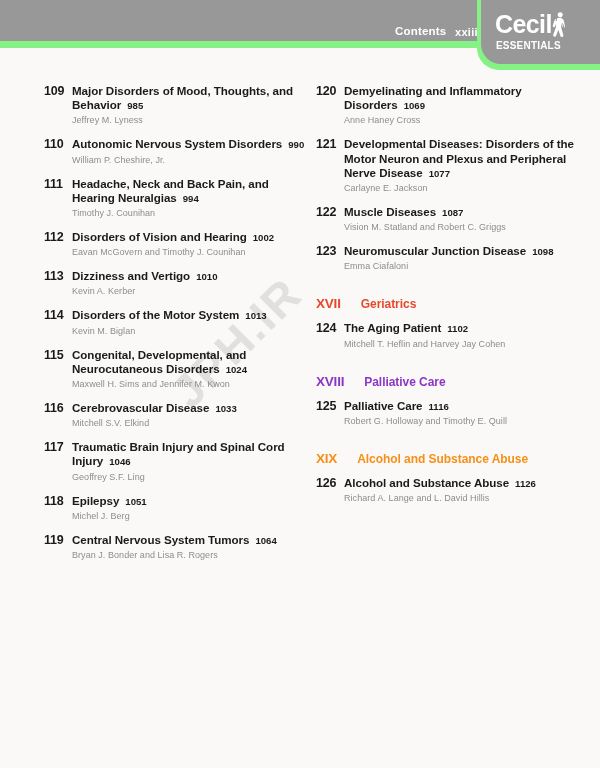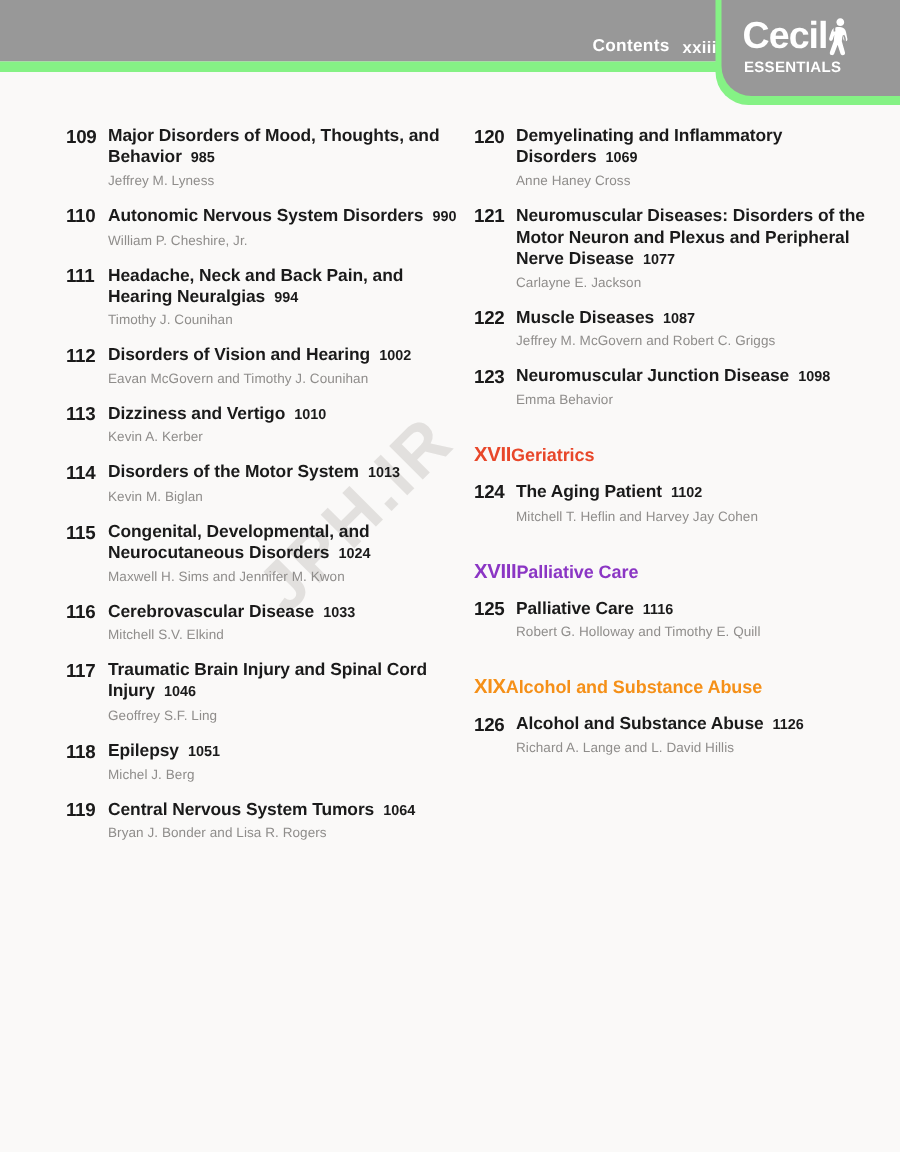--- a/index.html
+++ b/index.html
@@ -193,21 +193,21 @@
     font-size: 13.5px;
     font-weight: bold;
     letter-spacing: -0.2px;
     vertical-align: baseline;
     text-align: center;
   }
   .section-name {
     display: inline-block;
     font-size: 12px;
     font-weight: bold;
-    padding-left: 0;
+    padding-left: 20px;
     letter-spacing: -0.05px;
     vertical-align: baseline;
   }
 </style>
 </head>
 <body>
 
 <div class="header">
   <div class="header-gray-band"></div>
   <div class="header-green-stripe"></div>
@@ -292,32 +292,32 @@
       </div>
     </div>
   <div class="col col-right" id="col-right">
       <div class="entry">
         <div class="entry-num">120</div>
         <div class="entry-title"><span>Demyelinating and Inflammatory Disorders</span><span class="entry-page">1069</span></div>
         <div class="entry-authors">Anne Haney Cross</div>
       </div>
       <div class="entry">
         <div class="entry-num">121</div>
-        <div class="entry-title"><span>Neuromuscular Diseases: Disorders of the Motor Neuron and Plexus and Peripheral Nerve Disease</span><span class="entry-page">1077</span></div>
+        <div class="entry-title"><span>Developmental Diseases: Disorders of the Motor Neuron and Plexus and Peripheral Nerve Disease</span><span class="entry-page">1077</span></div>
         <div class="entry-authors">Carlayne E. Jackson</div>
       </div>
       <div class="entry">
         <div class="entry-num">122</div>
         <div class="entry-title"><span>Muscle Diseases</span><span class="entry-page">1087</span></div>
-        <div class="entry-authors">Jeffrey M. McGovern and Robert C. Griggs</div>
+        <div class="entry-authors">Vision M. Statland and Robert C. Griggs</div>
       </div>
       <div class="entry">
         <div class="entry-num">123</div>
         <div class="entry-title"><span>Neuromuscular Junction Disease</span><span class="entry-page">1098</span></div>
-        <div class="entry-authors">Emma Behavior</div>
+        <div class="entry-authors">Emma Ciafaloni</div>
       </div>
       <div class="section-head"><span class="section-roman" style="color: rgb(232, 71, 42);">XVII</span><span class="section-name" style="color: rgb(232, 71, 42);">Geriatrics</span></div>
       <div class="entry">
         <div class="entry-num">124</div>
         <div class="entry-title"><span>The Aging Patient</span><span class="entry-page">1102</span></div>
         <div class="entry-authors">Mitchell T. Heflin and Harvey Jay Cohen</div>
       </div>
       <div class="section-head"><span class="section-roman" style="color: rgb(139, 54, 196);">XVIII</span><span class="section-name" style="color: rgb(139, 54, 196);">Palliative Care</span></div>
       <div class="entry">
         <div class="entry-num">125</div>

